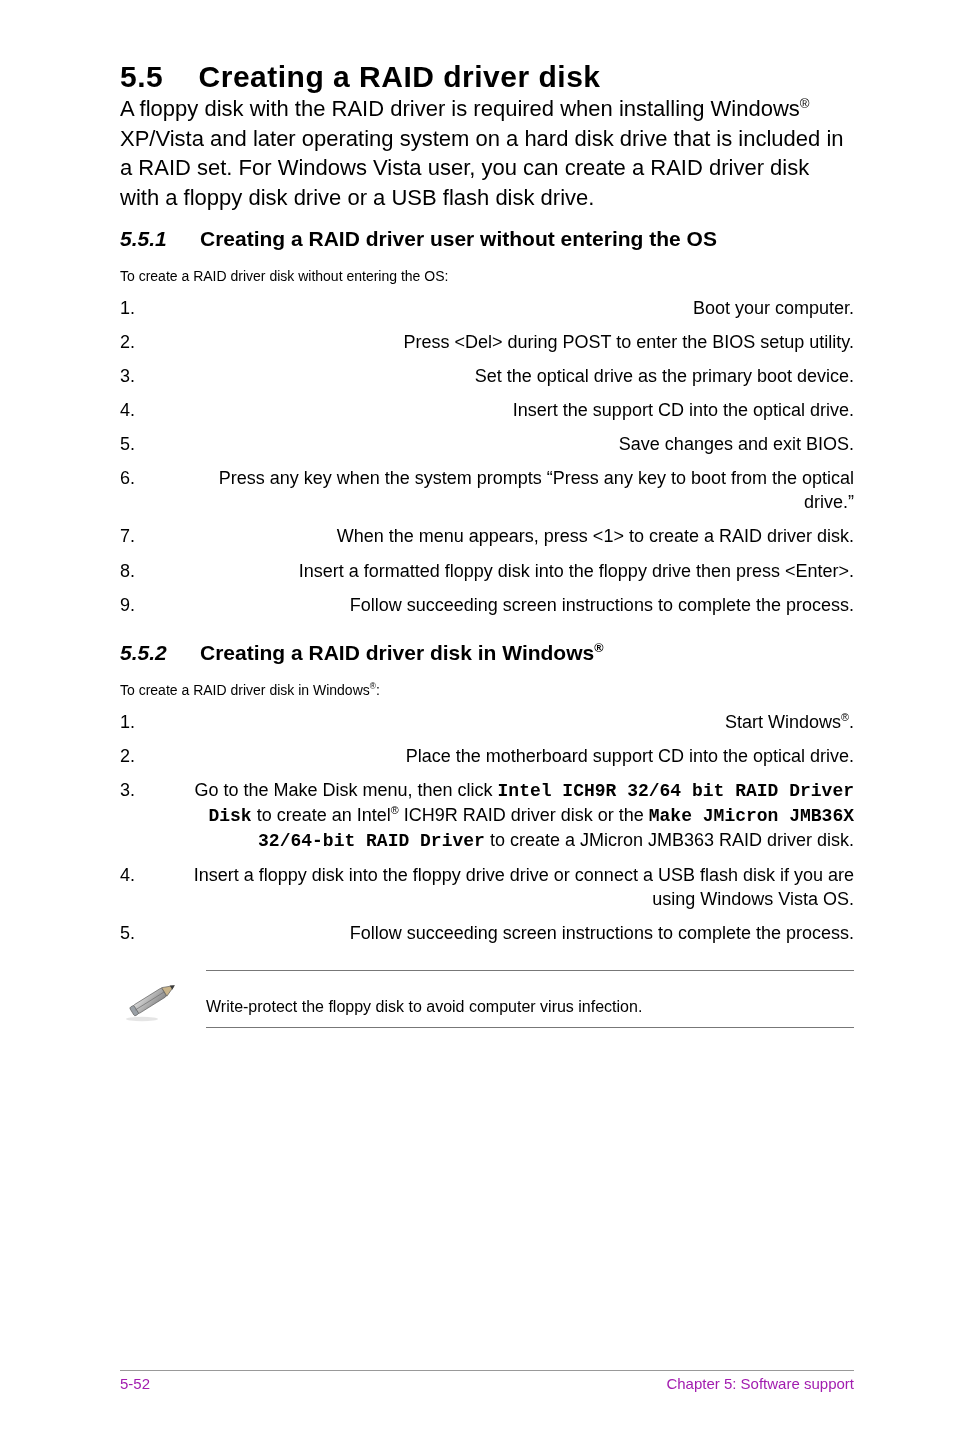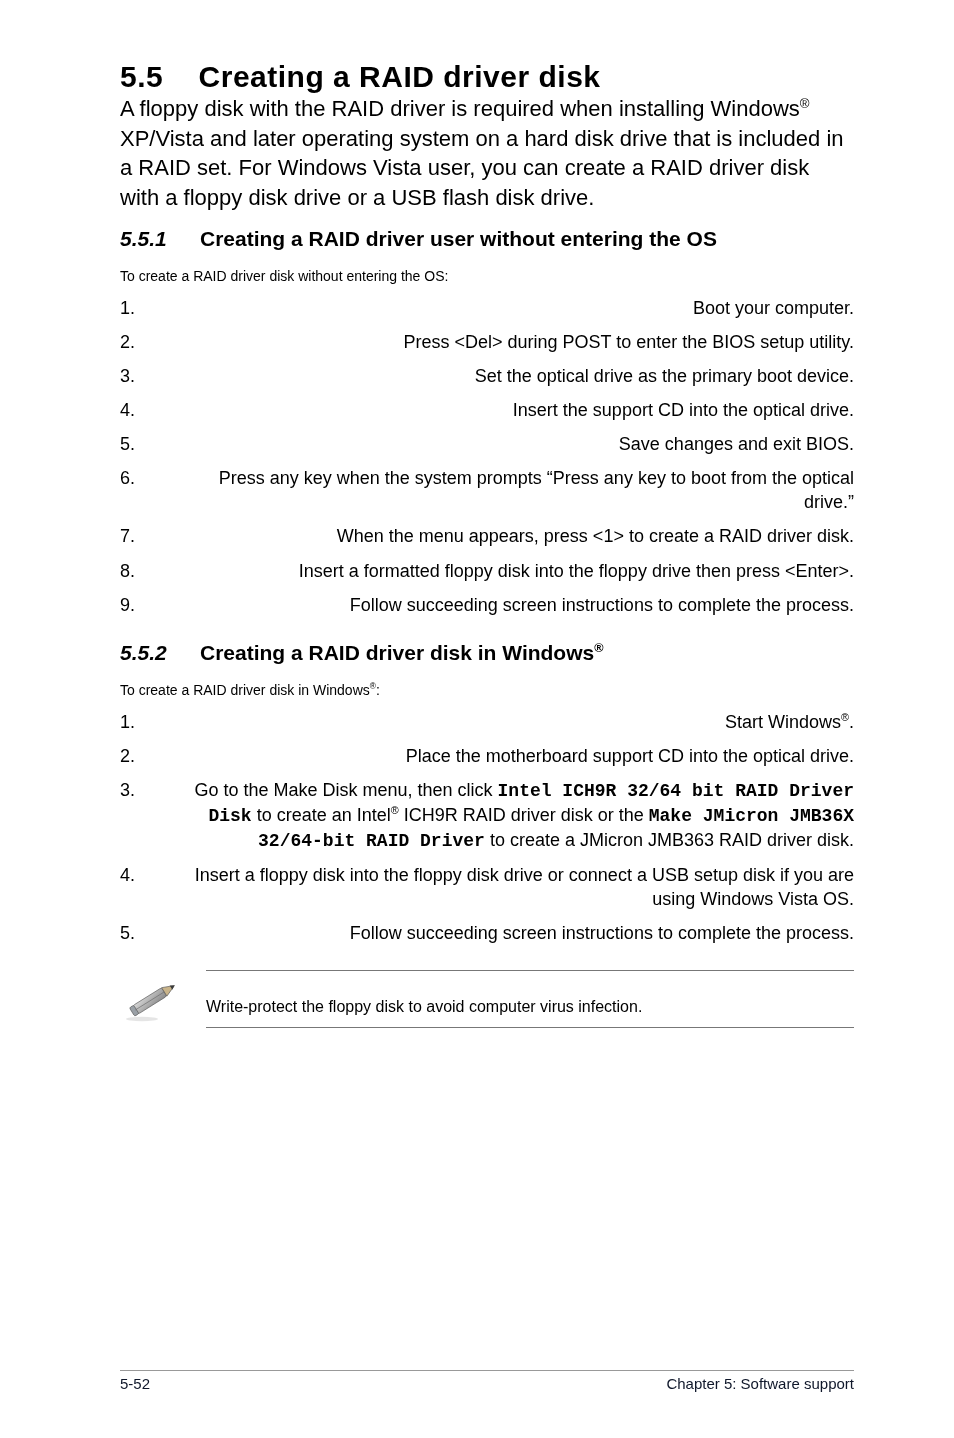--- a/index.html
+++ b/index.html
@@ -95,21 +95,21 @@
     .footer {
       position: absolute;
       bottom: 46px;
       left: 120px;
       right: 100px;
       border-top: 1px solid #999;
       padding-top: 4px;
       display: flex;
       justify-content: space-between;
       font-size: 15px;
-      color: #0f172a;
+      color: #a21caf;
     }
     b { font-weight: bold; font-family: Liberation Mono, monospace; }
   </style>
 </head>
 <body>
 
 <h1 class="section-title">
   <span>5.5</span>&nbsp;&nbsp;&nbsp;&nbsp;<span>Creating a RAID driver disk</span>
 </h1>
 
@@ -136,21 +136,21 @@
 <h2 class="subsection">
   <span class="num">5.5.2</span><span>Creating a RAID driver disk in Windows<sup>®</sup></span>
 </h2>
 
 <p class="lead">To create a RAID driver disk in Windows<sup>®</sup>:</p>
 
 <ol class="steps">
   <li>Start Windows<sup>®</sup>.</li>
   <li>Place the motherboard support CD into the optical drive.</li>
   <li>Go to the Make Disk menu, then click <b>Intel ICH9R 32/64 bit RAID Driver Disk</b> to create an Intel<sup>®</sup> ICH9R RAID driver disk or the <b>Make JMicron JMB36X 32/64-bit RAID Driver</b> to create a JMicron JMB363 RAID driver disk.</li>
-  <li>Insert a floppy disk into the floppy disk drive or connect a USB setup disk if you are using Windows Vista OS.</li>
+  <li>Insert a floppy disk into the floppy drive drive or connect a USB flash disk if you are using Windows Vista OS.</li>
   <li>Follow succeeding screen instructions to complete the process.</li>
 </ol>
 
 <div class="note-row">
   <svg class="note-icon" viewBox="0 0 58 48">
     <defs>
       <linearGradient id="pg" x1="0" y1="0" x2="1" y2="1">
         <stop offset="0" stop-color="#d8d8d8"></stop>
         <stop offset="0.5" stop-color="#b0b0b0"></stop>
         <stop offset="1" stop-color="#888"></stop>

